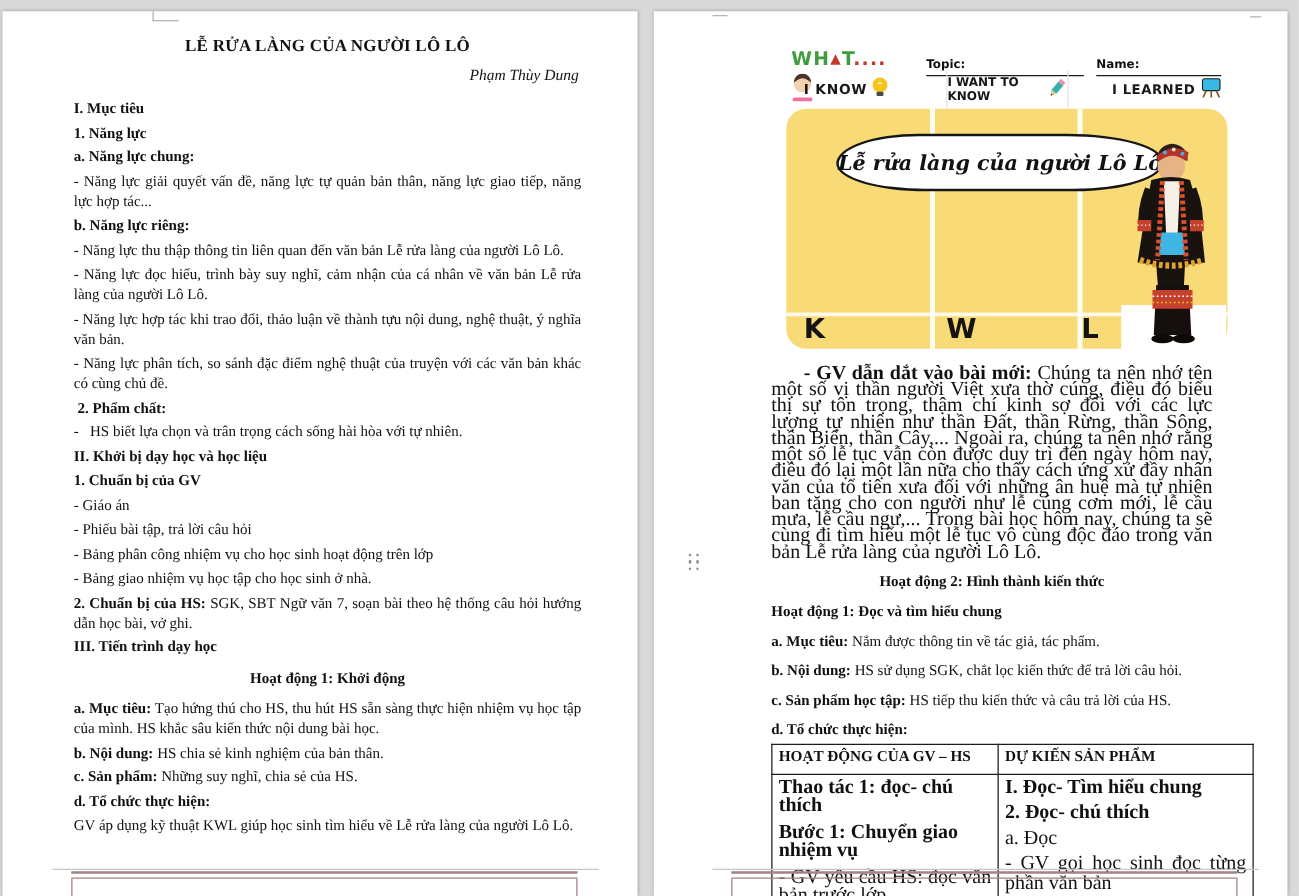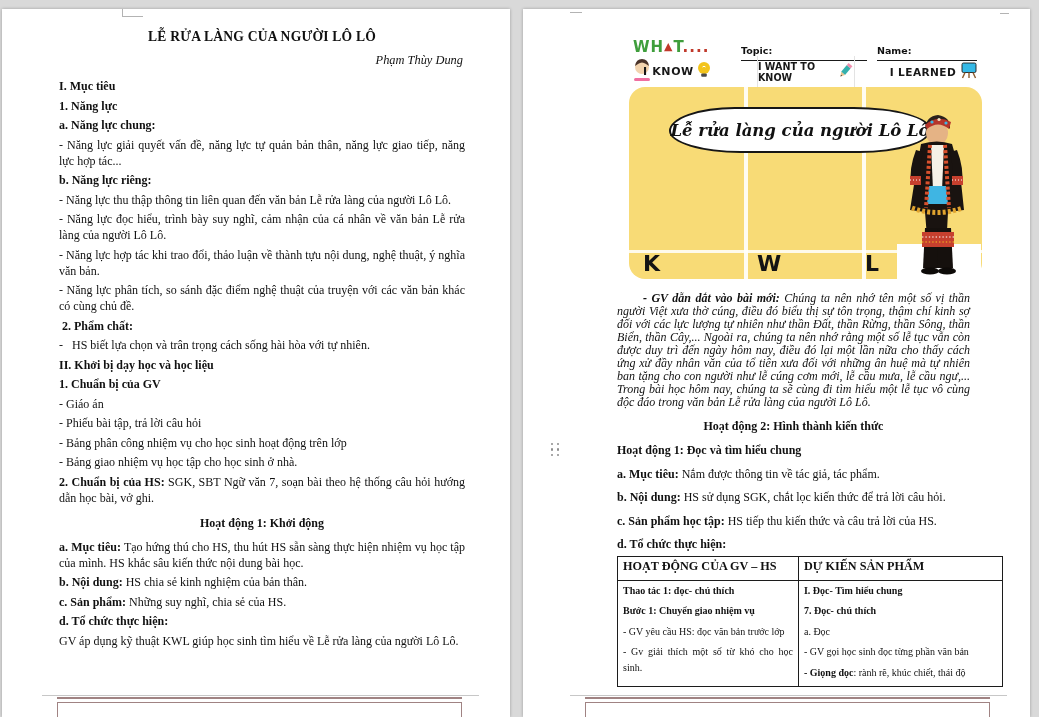--- a/index.html
+++ b/index.html
@@ -12,29 +12,29 @@
   #page1 .content{padding:18px 45px 0 57px;}
   #page2 .content{padding:17px 60px 0 62px;margin-left:32px;}
   
   p{margin:0 0 3.5px;font-size:12px;line-height:16px;}
   .b{font-weight:bold;}
   .c{text-align:center;}
   .j{text-align:justify;}
   .nw{white-space:nowrap;}
   .doc-title{font-weight:bold;font-size:13.6px;text-align:center;letter-spacing:.2px;margin:2px 0 8px;}
   .author{text-align:right;font-style:italic;font-size:12.4px;margin:0 2px 10px 0;}
-  .intro{font-style:italic;font-size:12px;line-height:13px;text-align:justify;text-indent:26px;margin:4px 0 6px;}
+  .intro{font-size:16px;line-height:13px;text-align:justify;text-indent:26px;margin:4px 0 6px;}
   .intro b{font-weight:bold;}
   .h-center{margin:9px 0 8px;}
   .gap7{margin-bottom:7.5px;}
   
   table.activity{border-collapse:collapse;width:386px;margin-top:3px;}
   table.activity th, table.activity td{border:1.4px solid #1c1c1c;vertical-align:top;padding:2px 5px 1px;}
   table.activity th{font-size:12.2px;text-align:left;height:20px;}
-  table.activity td p{font-size:10px;line-height:15.5px;margin:0 0 5px;}
+  table.activity td p{font-size:16px;line-height:15.5px;margin:0 0 5px;}
   
   .page-sep{position:absolute;height:1px;background:#c7c7c7;top:686px;}
   #page1 .page-sep{left:40px;width:437px;}
   #page2 .page-sep{left:47px;width:437px;}
   .next-border{position:absolute;top:688px;height:3px;border-top:2px solid #a08383;border-bottom:1px solid #a08383;}
   #page1 .next-border{left:55px;width:405px;}
   #page2 .next-border{left:62px;width:405px;}
   .side-line{position:absolute;top:694px;bottom:0;width:1px;background:#a08383;}
   
   .cropmark{position:absolute;border-color:#b3b3b3;}
@@ -99,20 +99,21 @@
       <p class="j">- Năng lực phân tích, so sánh đặc điểm nghệ thuật của truyện với các văn bản khác có cùng chủ đề.</p>
       <p class="b" style="padding-left:3px;">2. Phẩm chất:</p>
       <p>-&nbsp;&nbsp; HS biết lựa chọn và trân trọng cách sống hài hòa với tự nhiên.</p>
       <p class="b">II. Khởi bị dạy học và học liệu</p>
       <p class="b">1. Chuẩn bị của GV</p>
       <p>- Giáo án</p>
       <p>- Phiếu bài tập, trả lời câu hỏi</p>
       <p>- Bảng phân công nhiệm vụ cho học sinh hoạt động trên lớp</p>
       <p>- Bảng giao nhiệm vụ học tập cho học sinh ở nhà.</p>
       <p class="j"><b>2. Chuẩn bị của HS:</b><span> SGK, SBT Ngữ văn 7, soạn bài theo hệ thống câu hỏi hướng dẫn học bài, vở ghi.</span></p>
+      <p class="b">III. Tiến trình dạy học</p>
       <p class="b c h-center">Hoạt động 1: Khởi động</p>
       <p class="j"><b>a. Mục tiêu:</b><span> Tạo hứng thú cho HS, thu hút HS sẵn sàng thực hiện nhiệm vụ học tập của mình. HS khắc sâu kiến thức nội dung bài học.</span></p>
       <p><b>b. Nội dung:</b><span> HS chia sẻ kinh nghiệm của bản thân.</span></p>
       <p><b>c. Sản phẩm:</b><span> Những suy nghĩ, chia sẻ của HS.</span></p>
       <p class="b">d. Tổ chức thực hiện:</p>
       <p class="nw">GV áp dụng kỹ thuật KWL giúp học sinh tìm hiểu về Lễ rửa làng của người Lô Lô.</p>
     </div>
     <div class="page-sep"></div>
     <div class="next-border"></div>
     <div class="side-line" style="left:55px;"></div>
@@ -257,21 +258,21 @@
         </tr>
         <tr>
           <td>
             <p class="b">Thao tác 1: đọc- chú thích</p>
             <p class="b">Bước 1: Chuyển giao nhiệm vụ</p>
             <p class="j">- GV yêu cầu HS: đọc văn bản trước lớp</p>
             <p class="j">- Gv giải thích một số từ khó cho học sinh.</p>
           </td>
           <td>
             <p class="b">I. Đọc- Tìm hiểu chung</p>
-            <p class="b">7. Đọc- chú thích</p>
+            <p class="b">2. Đọc- chú thích</p>
             <p>a. Đọc</p>
             <p class="j">- GV gọi học sinh đọc từng phần văn bản</p>
             <p><b>- Giọng đọc</b><span>: rành rẽ, khúc chiết, thái độ</span></p>
           </td>
         </tr>
       </tbody>
         </table>
     </div>
 
     <div class="page-sep"></div>

